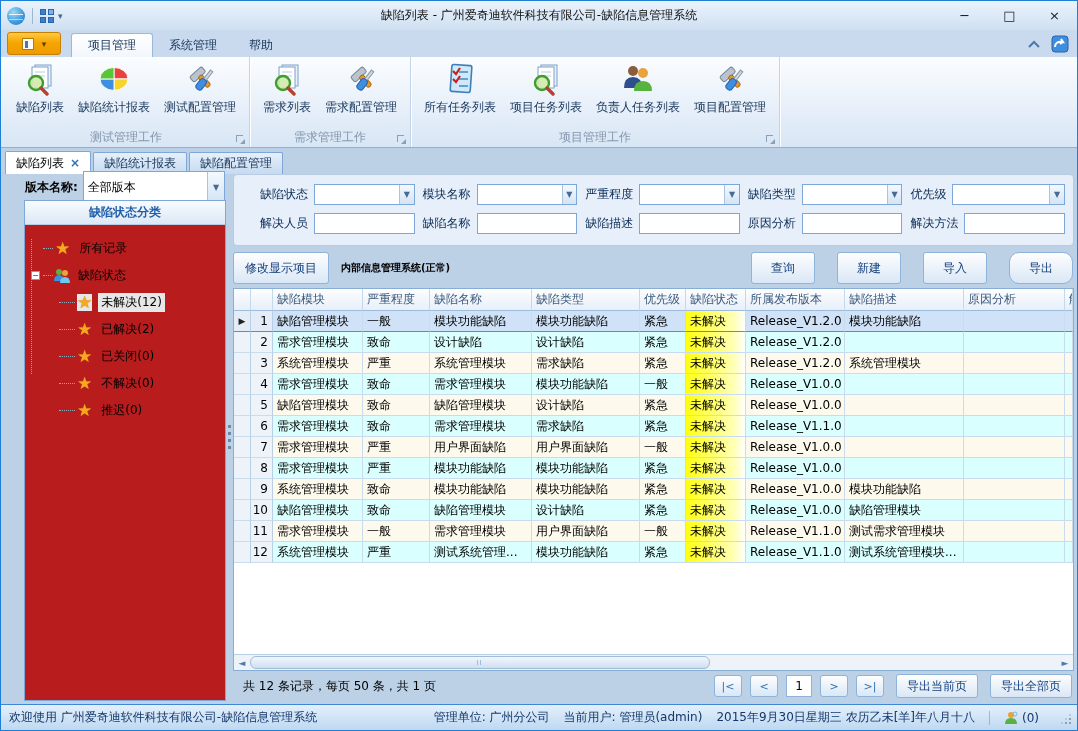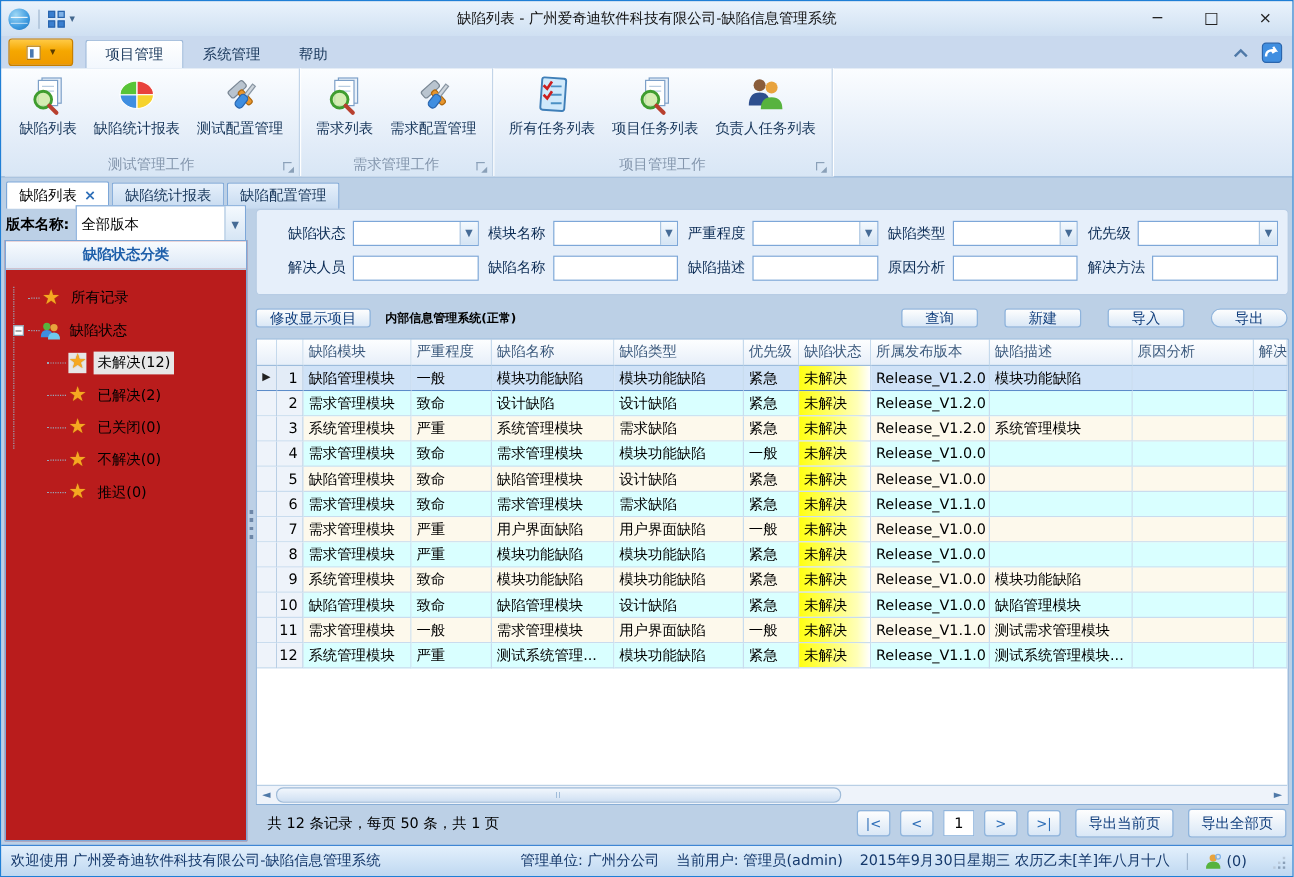--- a/index.html
+++ b/index.html
@@ -65,21 +65,21 @@
 
   
   .content { flex:1; display:flex; flex-direction:column; background:#bcd0e6; padding:3px; min-height:0; }
   .doc-tabs { height:23px; flex:0 0 23px; display:flex; align-items:flex-end; gap:2px; padding-left:1px; }
   .doc-tab { height:22px; display:flex; align-items:center; padding:0 10px; gap:6px;
     background:linear-gradient(#e6f0fb,#c6daf0); border:1px solid #7da7d8; border-bottom:none;
     border-radius:2px 2px 0 0; color:#17365a; }
   .doc-tab.active { background:#fff; height:23px; color:#000; }
   .doc-tab .close-x { color:#2f6fb8; font-weight:bold; font-size:12px; }
 
-  .content-row { flex:1; display:flex; min-height:0; }
+  .content-row { flex:1; display:flex; min-height:0;margin-left:20px; }
 
   
   .left-panel { width:202px; flex:0 0 202px; display:flex; flex-direction:column; min-height:0; }
   .version-row { height:26px; flex:0 0 26px; display:flex; align-items:center; padding:2px 1px; gap:5px; }
   .version-label { font-weight:bold; color:#000; white-space:nowrap; }
   .selectbox { flex:1; height:32px; background:#fff; border:1px solid #7da7d8; display:flex; align-items:center; }
   .selectbox .sel-text { flex:1; padding-left:4px; overflow:hidden; white-space:nowrap; }
   .dd-btn { width:17px; height:100%; background:linear-gradient(#f4f9fe,#d4e4f4); border-left:1px solid #a8c4e0;
     display:flex; align-items:center; justify-content:center; color:#456b96; font-size:8px; }
   .tree-panel { flex:1; background:#b91c1c; border:1px solid #7da7d8; display:flex; flex-direction:column; min-height:0; }
@@ -109,21 +109,21 @@
   .main-panel { flex:1; display:flex; flex-direction:column; min-width:0; min-height:0; }
   .filter-panel { flex:0 0 72px; background:#e6effa; border:1px solid #b7cce4; border-radius:4px;
     padding:9px 8px 6px 26px; display:flex; flex-direction:column; gap:8px; }
   .filter-row { display:flex; align-items:center; gap:8px; }
   .fpair { display:flex; align-items:center; gap:6px; flex:1; }
   .flabel { color:#0c2c55; white-space:nowrap; }
   .ffield { flex:1; height:21px; background:#fff; border:1px solid #7da7d8; display:flex; align-items:center; min-width:0; }
   .ffield input { border:none; outline:none; width:100%; height:100%; padding:0 3px; font:inherit; background:transparent; }
 
   .action-bar { flex:0 0 26px; margin-top:6px; display:flex; align-items:center; gap:10px; }
-  .btn { height:16px; background:linear-gradient(#fefefe,#d9e7f6); border:1px solid #8fb4dc;
+  .btn { height:32px; background:linear-gradient(#fefefe,#d9e7f6); border:1px solid #8fb4dc;
     border-radius:3px; color:#123f7d; display:flex; align-items:center; justify-content:center;
     padding:0 12px; white-space:nowrap; }
   .btn.modify { width:96px; padding:0; }
   .sys-title { font-weight:bold; color:#000; font-size:10px; margin-left:2px; }
   .ab-spacer { flex:1; }
   .btn.act { width:64px; padding:0; margin-right:12px; }
   .btn.act:last-child { margin-right:1px;border-radius:10px; }
 
   
   .table-wrap { flex:1; margin-top:4px; background:#fff; border:1px solid #89aed6;
@@ -316,20 +316,33 @@
           </div>
           <div class="rbtn">
             <svg class="ricon" viewBox="0 0 34 34">
     <circle cx="12" cy="9" r="5" fill="#8a5d3b"></circle>
     <path d="M3 26 q0-11 9-11 q9 0 9 11 z" fill="#2e4f8e"></path>
     <circle cx="22" cy="11" r="5" fill="#e8a33d"></circle>
     <path d="M13 29 q0-10 9-10 q9 0 9 10 z" fill="#57b33e"></path>
             </svg>
             <span class="rlabel">负责人任务列表</span>
           </div>
+          <div class="rbtn">
+            <svg class="ricon" viewBox="0 0 34 34">
+    <g transform="rotate(-42 17 15)">
+      <rect x="9" y="8" width="16" height="7" rx="2" fill="#b9c4cf" stroke="#7a8794"></rect>
+      <rect x="15" y="14" width="5" height="14" rx="2" fill="#e8962e" stroke="#b06a10"></rect>
+              </g>
+    <g transform="rotate(38 20 20)">
+      <rect x="18.5" y="6" width="3" height="12" fill="#cfd6dd" stroke="#8a97a4"></rect>
+      <rect x="16.5" y="17" width="7" height="12" rx="3" fill="#3f8ee0" stroke="#2a65ad"></rect>
+              </g>
+            </svg>
+            <span class="rlabel">项目配置管理</span>
+          </div>
         </div>
         <div class="rgroup-title">项目管理工作</div>
         <span class="rlauncher"></span>
       </div>
     </div>
 
   <div class="content">
     <div class="doc-tabs" id="doc-tabs">
         <div class="doc-tab active">
           <span>缺陷列表</span>

